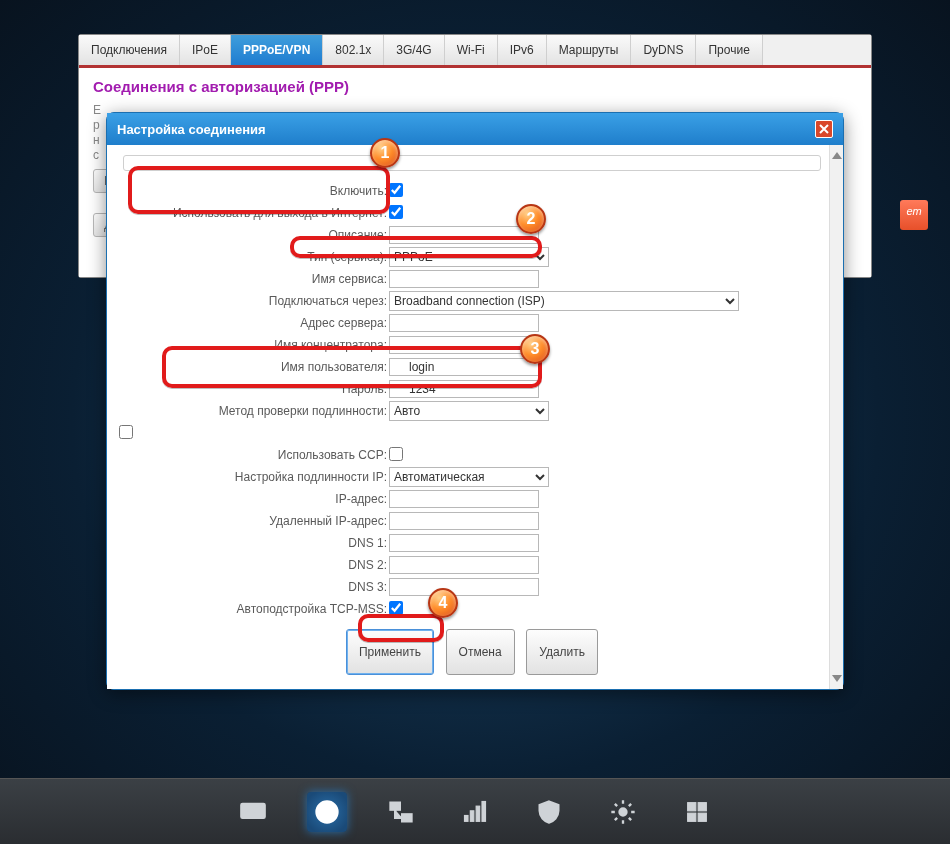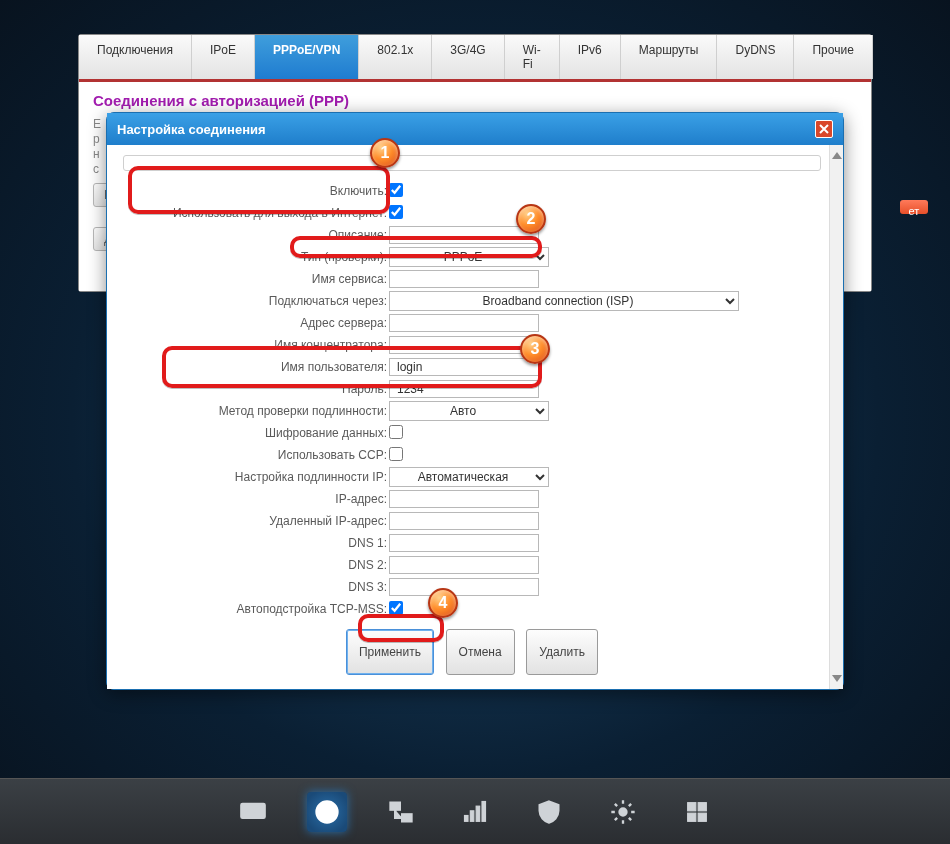--- a/index.html
+++ b/index.html
@@ -20,21 +20,21 @@
     background: #e6e6e6;
     border: 1px solid #888;
     border-radius: 3px;
   }
   .tabbar {
     display: flex;
     background: #f0f0f0;
     border-bottom: 3px solid #b23232;
   }
   .tabbar .tab {
-    padding: 8px 18px;
+    padding: 8px 12px;
     font-size: 12px;
     color: #333;
     border-right: 1px solid #cfcfcf;
     background: linear-gradient(#fafafa,#e3e3e3);
     cursor: pointer;
   }
   .tabbar .tab.active {
     background: linear-gradient(#3f9edc,#1f7cd0);
     color: #fff;
     font-weight: bold;
@@ -52,27 +52,28 @@
     background: linear-gradient(#fdfdfd,#e6e6e6);
     border: 1px solid #b8b8b8;
     border-radius: 3px;
     font-size: 12px;
     color: #6a6a6a;
     margin: 6px 4px 0 0;
   }
   .ghost-right {
     position: absolute;
     right: 22px; top: 200px;
-    width: 28px; height: 14px;
+    width: 28px; height: 30px;
     background: linear-gradient(#ff7a5a,#e7502a);
     border-radius: 3px;
     color: #fff;
     font-size: 11px;
     text-align: center;
     line-height: 22px;
+    font-style: italic;
   }
 
   
   .dialog {
     position: absolute;
     left: 106px; top: 112px;
     width: 738px;
     background: #2c8fd6;
     border: 1px solid #1b6fb0;
     border-radius: 8px;
@@ -128,31 +129,30 @@
     text-align: right;
     padding-right: 2px;
     font-size: 12px;
     color: #5a5a5a;
     white-space: nowrap;
   }
   .fval { flex: 0 0 auto; }
   input[type=text].tin {
     border: 1px solid #b8b8b8;
     height: 18px;
-    padding: 0 7px;
+    padding: 0 19px;
     font-size: 12px;
     color: #333;
   }
   select.tsel {
     border: 1px solid #b8b8b8;
     height: 20px;
     font-size: 12px;
     color: #333;
     background: #fff;
-    text-align: center;
   }
   input[type=checkbox].tchk {
     width: 14px; height: 14px;
   }
 
   .btnrow {
     text-align: center;
     margin-top: 10px;
   }
   .btn {
@@ -262,21 +262,21 @@
     </div>
     <div class="frow">
       <div class="flabel">Использовать для выхода в Интернет:</div>
       <div class="fval"><input type="checkbox" class="tchk" checked="" style=""></div>
     </div>
     <div class="frow">
       <div class="flabel">Описание:</div>
       <div class="fval"><input type="text" class="tin" style="width: 150px;" value=""></div>
     </div>
     <div class="frow">
-      <div class="flabel">Тип (проверки):</div>
+      <div class="flabel">Тип (сервиса):</div>
       <div class="fval"><select class="tsel" style="width:160px"><option>PPPoE</option></select></div>
     </div>
     <div class="frow">
       <div class="flabel">Имя сервиса:</div>
       <div class="fval"><input type="text" class="tin" style="width: 150px;" value=""></div>
     </div>
     <div class="frow">
       <div class="flabel">Подключаться через:</div>
       <div class="fval"><select class="tsel" style="width:350px"><option>Broadband connection (ISP)</option></select></div>
     </div>
@@ -294,21 +294,20 @@
     </div>
     <div class="frow">
       <div class="flabel">Пароль:</div>
       <div class="fval"><input type="text" class="tin" style="width: 150px;" value="1234"></div>
     </div>
     <div class="frow">
       <div class="flabel">Метод проверки подлинности:</div>
       <div class="fval"><select class="tsel" style="width:160px"><option>Авто</option></select></div>
     </div>
     <div class="frow">
-      <div class="flabel">Шифрование данных:</div>
       <div class="fval"><input type="checkbox" class="tchk" style=""></div>
     </div>
     <div class="frow">
       <div class="flabel">Использовать CCP:</div>
       <div class="fval"><input type="checkbox" class="tchk" style=""></div>
     </div>
     <div class="frow">
       <div class="flabel">Настройка подлинности IP:</div>
       <div class="fval"><select class="tsel" style="width:160px"><option>Автоматическая</option></select></div>
     </div>

